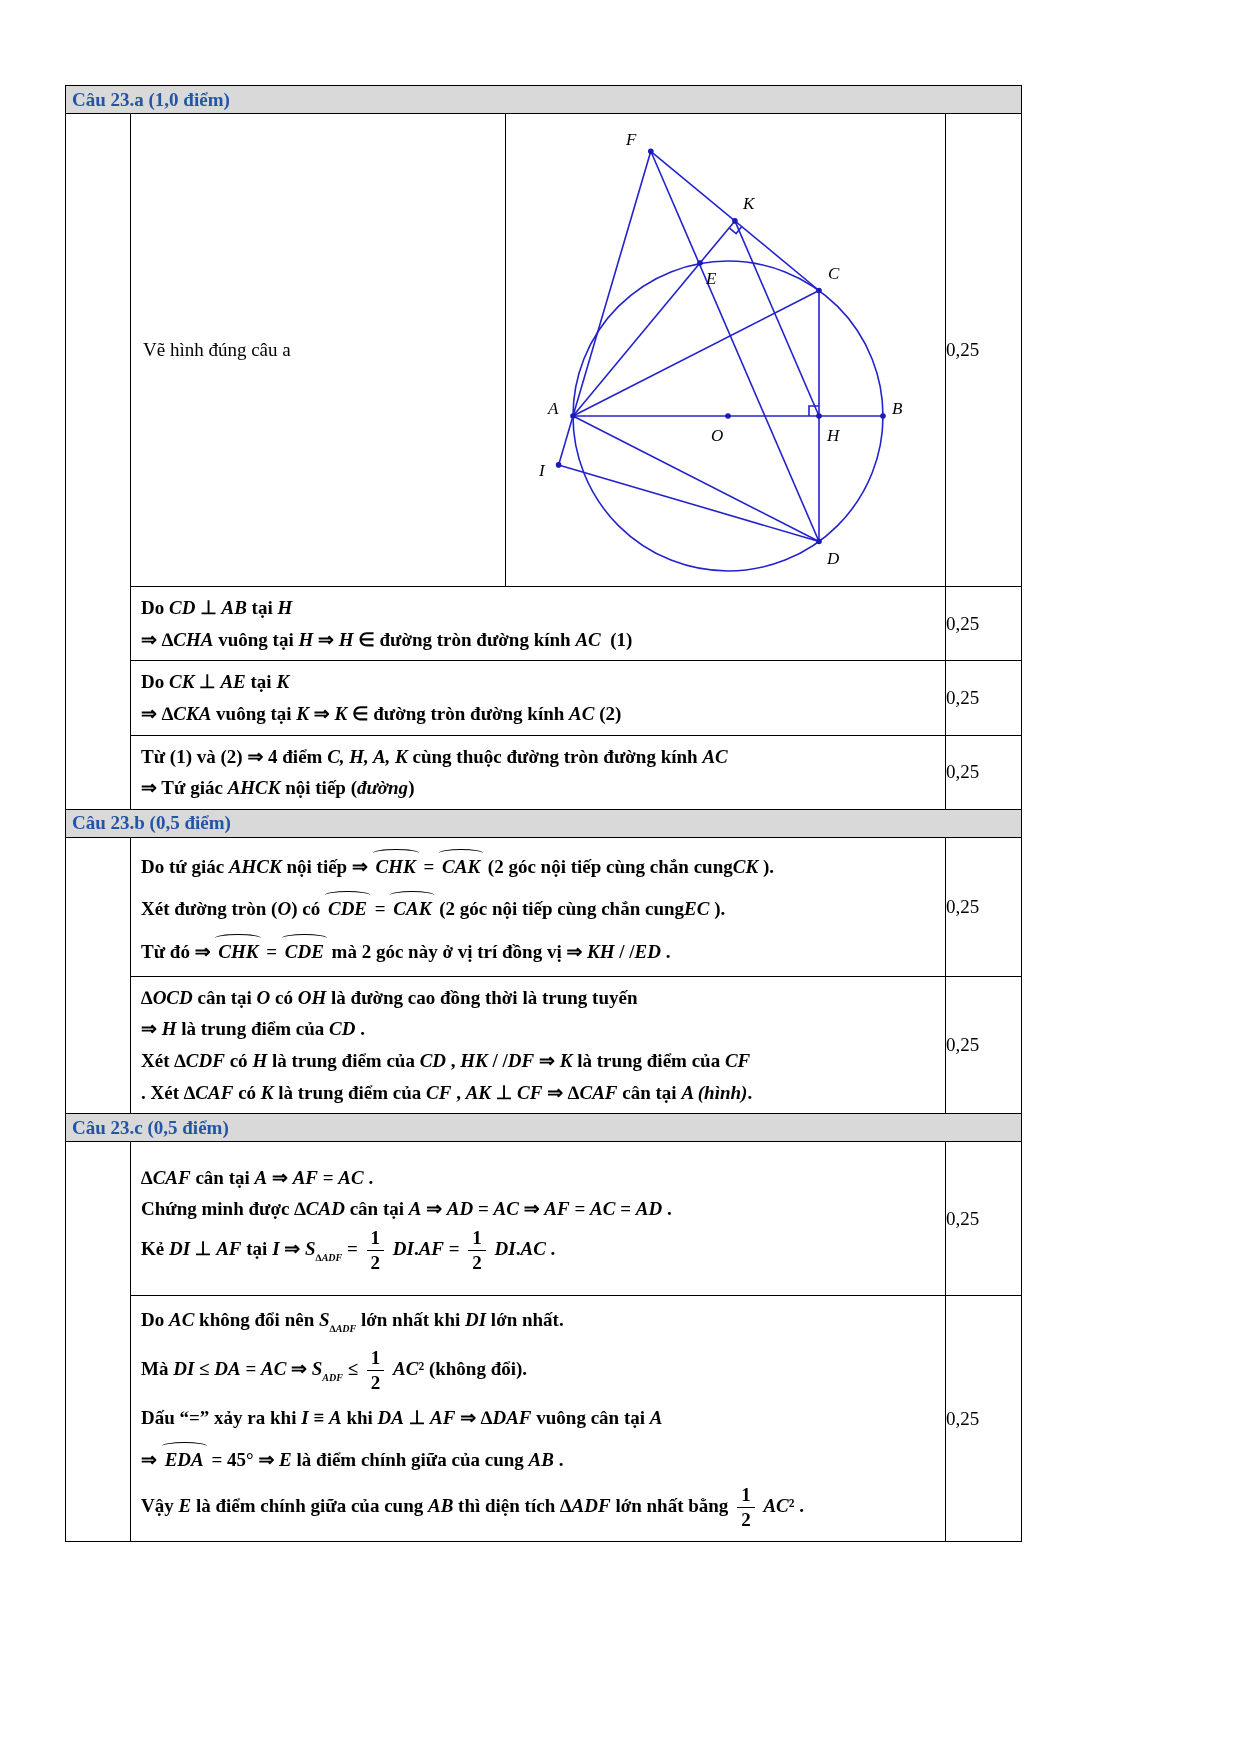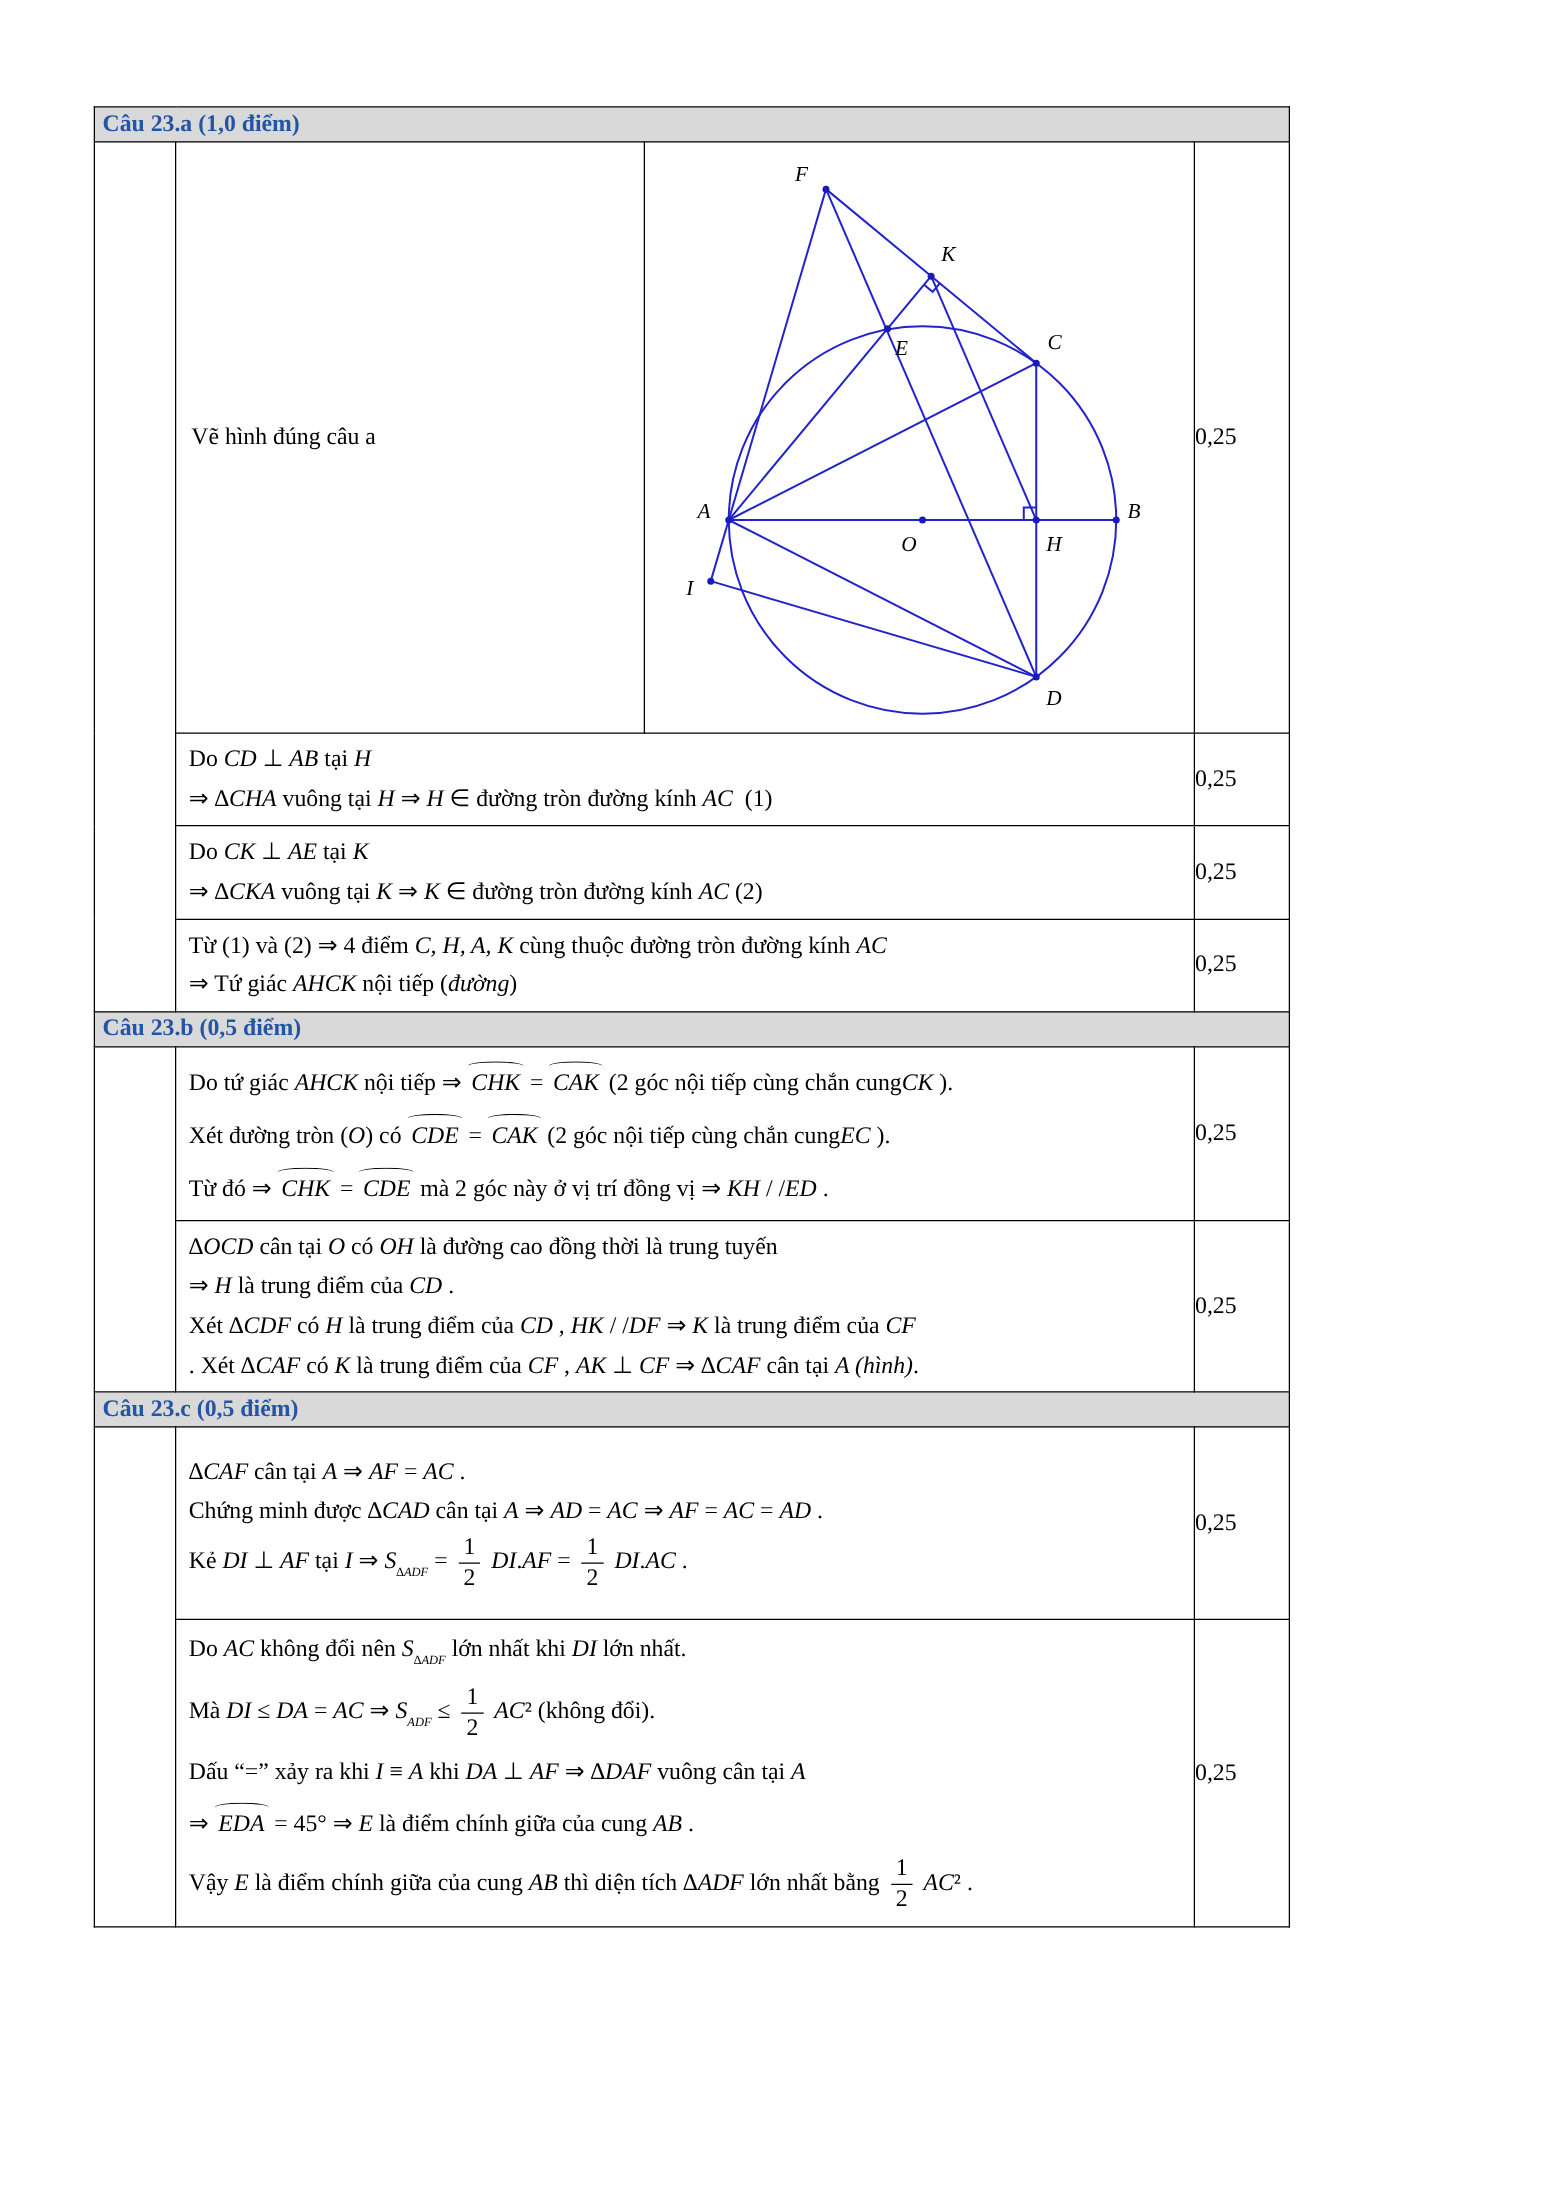--- a/index.html
+++ b/index.html
@@ -5,39 +5,39 @@
   * { margin:0; padding:0; box-sizing:border-box; }
   html,body { background:#fff; }
   body {
     width:1241px; height:1755px;
     font-family:"Liberation Serif", serif;
     color:#000;
   }
   .sheet { position:relative; width:1241px; height:1755px; background:#fff; overflow:hidden; }
 
   table.answer {
-    position:absolute; left:75px; top:85px;
+    position:absolute; left:65px; top:85px;
     width:956px; border-collapse:collapse; table-layout:fixed;
     font-size:19px;
   }
   table.answer td { border:1px solid #000; vertical-align:middle; }
 
   tr.sec-header td {
     background:var(--header_bg,#d9d9d9);
     color:var(--header_text,#2454a4);
     font-weight:bold;
     padding:2px 6px;
     height:28px;
   }
   td.qcol { }
   td.label-col { padding:6px 12px;margin-top:44px; }
   td.fig-col { padding:0; }
   td.score-col { text-align:left; }
   td.content { padding:5px 10px; }
-  .line { padding:3px 0; line-height:1.35; }
+  .line { padding:3px 0; line-height:1.35;font-weight:bold; }
   .roomy .line { padding:6px 0; }
 
   
   .hat { position:relative; display:inline-block; padding:5px 3px 0; }
   .hat::before {
     content:""; position:absolute; left:0; right:0; top:0; height:7px;
     border-top:1.5px solid #000; border-radius:100% 100% 0 0;
   }
 
   

